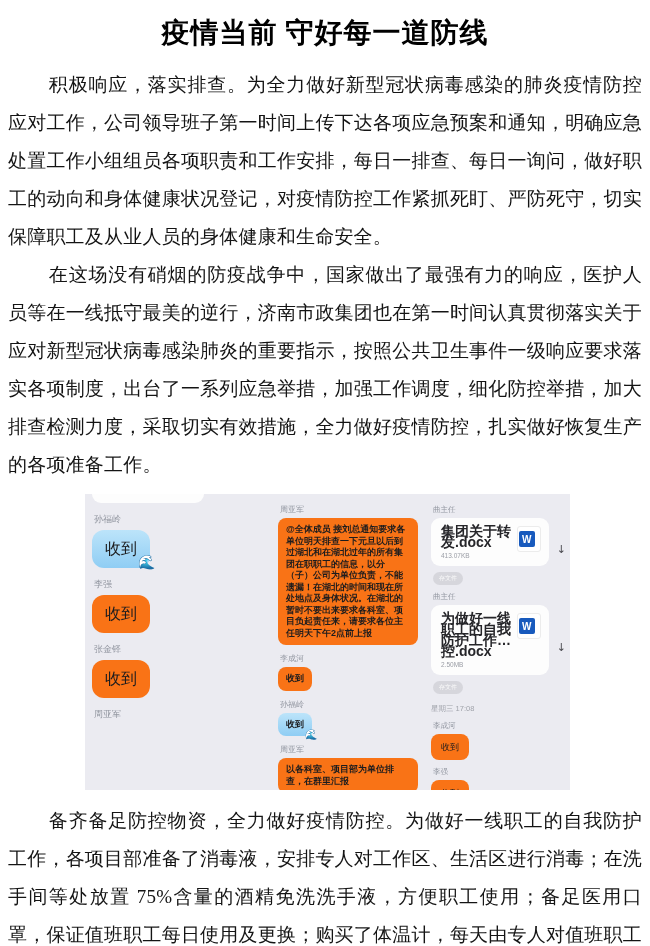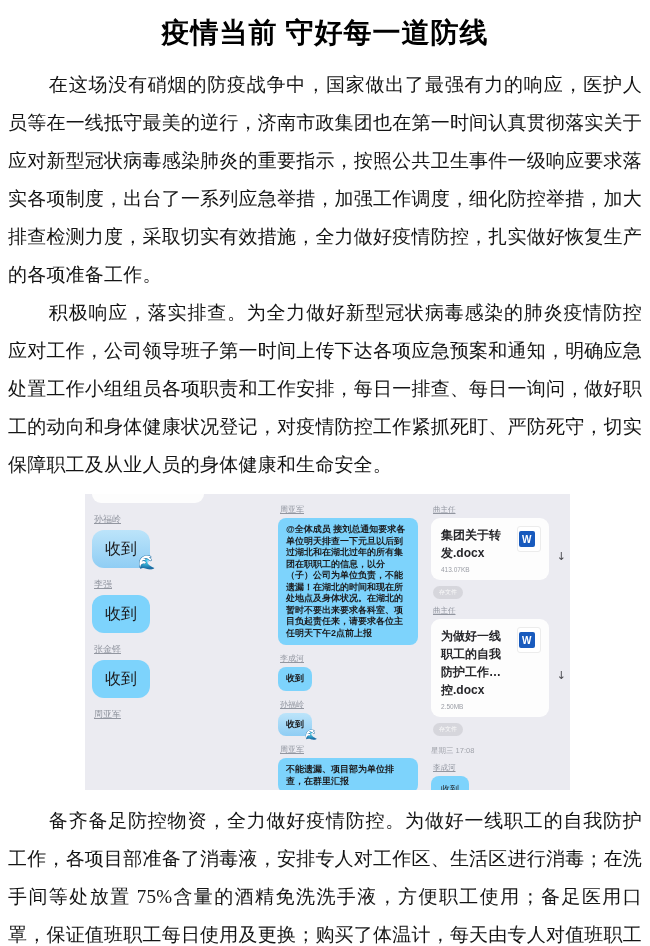--- a/index.html
+++ b/index.html
@@ -24,47 +24,47 @@
     display:flex;overflow:hidden;
     font-family:"Liberation Sans","DejaVu Sans",sans-serif;
   }
   .chat-col{box-sizing:border-box;height:296px;overflow:hidden;}
   .chat-col.c0{width:187px;padding:0 10px 0 7px;}
   .chat-col.c1{width:152px;padding:2px 6px 0 6px;}
   .chat-col.c2{width:146px;padding:4px 4px 4px 7px;}
 
   .partial-bubble{width:112px;height:9px;background:#fdfdfd;border-radius:0 0 10px 10px;margin-bottom:4px;}
 
-  .chat-sender{color:#9296a0;text-decoration:underline;}
+  .chat-sender{color:#9296a0;}
   .c0 .chat-sender{font-size:9px;margin:10px 0 4px 2px;}
   .c1 .chat-sender{font-size:8px;margin:8px 0 3px 2px;}
   .c2 .chat-sender{font-size:7.5px;margin:7px 0 3px 2px;}
 
   .bubble-row{display:flex;}
   .chat-bubble{
     position:relative;display:inline-block;max-width:100%;
-    background:#7dd3fc;color:#1c1c1e;box-sizing:border-box;
+    background:#f97316;color:#1c1c1e;box-sizing:border-box;
   }
   .chat-bubble.blue{background:linear-gradient(180deg,#bce4fa 0%,#8fcdf4 100%);}
   .c0 .chat-bubble{font-size:16px;line-height:20px;padding:9px 13px;border-radius:12px;}
   .c1 .chat-bubble{font-size:9px;line-height:11.5px;padding:6px 8px;border-radius:8px;font-weight:600;max-width:140px;}
   .c2 .chat-bubble{font-size:9px;line-height:12px;padding:7px 10px;border-radius:8px;}
   .bubble-emoji{position:absolute;right:-6px;bottom:-4px;}
   .c0 .bubble-emoji{font-size:14px;}
   .c1 .bubble-emoji{font-size:10px;}
 
   .chat-timestamp{color:#a0a3ab;font-size:7.5px;text-align:left;margin:10px 0 2px 0;}
 
   .file-row{display:flex;align-items:center;}
   .file-bubble{
     background:#fdfdfd;border-radius:9px;padding:8px 8px 7px 10px;
     display:flex;align-items:flex-start;width:118px;box-sizing:border-box;
   }
   .file-info{flex:1;min-width:0;}
-  .file-name{font-size:12px;line-height:18px;color:#26262a;font-weight:600;word-break:break-all;}
+  .file-name{font-size:14px;line-height:11px;color:#26262a;font-weight:600;word-break:break-all;}
   .file-size{font-size:6.5px;color:#9a9da5;margin-top:4px;}
   .word-icon{
     width:24px;height:26px;background:#ffffff;border:1px solid #ececec;border-radius:3px;
     display:flex;align-items:center;justify-content:flex-start;margin-left:4px;flex:none;
     padding-left:0;box-sizing:border-box;position:relative;
   }
   .word-w{
     width:16px;height:16px;background:#185abd;color:#fff;font-size:10px;font-weight:bold;
     display:flex;align-items:center;justify-content:center;border-radius:2px;margin:auto 0 auto 1px;
   }
@@ -75,22 +75,22 @@
   .file-badge{
     display:inline-block;background:#d6d6dc;color:#fafafa;font-size:6px;
     border-radius:7px;padding:2px 6px;margin:5px 0 0 2px;
   }
 </style>
 </head>
 <body>
 
 <div class="page">
   <h1 class="doc-title">疫情当前 守好每一道防线</h1>
+  <p class="para">积极响应，落实排查。为全力做好新型冠状病毒感染的肺炎疫情防控应对工作，公司领导班子第一时间上传下达各项应急预案和通知，明确应急处置工作小组组员各项职责和工作安排，每日一排查、每日一询问，做好职工的动向和身体健康状况登记，对疫情防控工作紧抓死盯、严防死守，切实保障职工及从业人员的身体健康和生命安全。</p>
   <p class="para">在这场没有硝烟的防疫战争中，国家做出了最强有力的响应，医护人员等在一线抵守最美的逆行，济南市政集团也在第一时间认真贯彻落实关于应对新型冠状病毒感染肺炎的重要指示，按照公共卫生事件一级响应要求落实各项制度，出台了一系列应急举措，加强工作调度，细化防控举措，加大排查检测力度，采取切实有效措施，全力做好疫情防控，扎实做好恢复生产的各项准备工作。</p>
-  <p class="para">积极响应，落实排查。为全力做好新型冠状病毒感染的肺炎疫情防控应对工作，公司领导班子第一时间上传下达各项应急预案和通知，明确应急处置工作小组组员各项职责和工作安排，每日一排查、每日一询问，做好职工的动向和身体健康状况登记，对疫情防控工作紧抓死盯、严防死守，切实保障职工及从业人员的身体健康和生命安全。</p>
   <div class="chat-image">
       <div class="chat-col c0">
         <div class="partial-bubble"></div>
         <div class="chat-sender">孙福岭</div>
         <div class="bubble-row">
           <div class="chat-bubble blue">收到<span class="bubble-emoji">🌊</span></div>
         </div>
         <div class="chat-sender">李强</div>
         <div class="bubble-row">
           <div class="chat-bubble white">收到</div>
@@ -109,21 +109,21 @@
         <div class="chat-sender">李成河</div>
         <div class="bubble-row">
           <div class="chat-bubble white">收到</div>
         </div>
         <div class="chat-sender">孙福岭</div>
         <div class="bubble-row">
           <div class="chat-bubble blue">收到<span class="bubble-emoji">🌊</span></div>
         </div>
         <div class="chat-sender">周亚军</div>
         <div class="bubble-row">
-          <div class="chat-bubble white">不能遗漏、项目部为单位排查，在群里汇报</div>
+          <div class="chat-bubble white">以各科室、项目部为单位排查，在群里汇报</div>
         </div>
       </div>
       <div class="chat-col c2"><div class="chat-sender">曲主任</div><div class="file-row">
           <div class="file-bubble">
             <div class="file-info">
               <div class="file-name">集团关于转发.docx</div>
               <div class="file-size">413.07KB</div>
             </div>
             <div class="word-icon">
               <span class="word-w">W</span>

